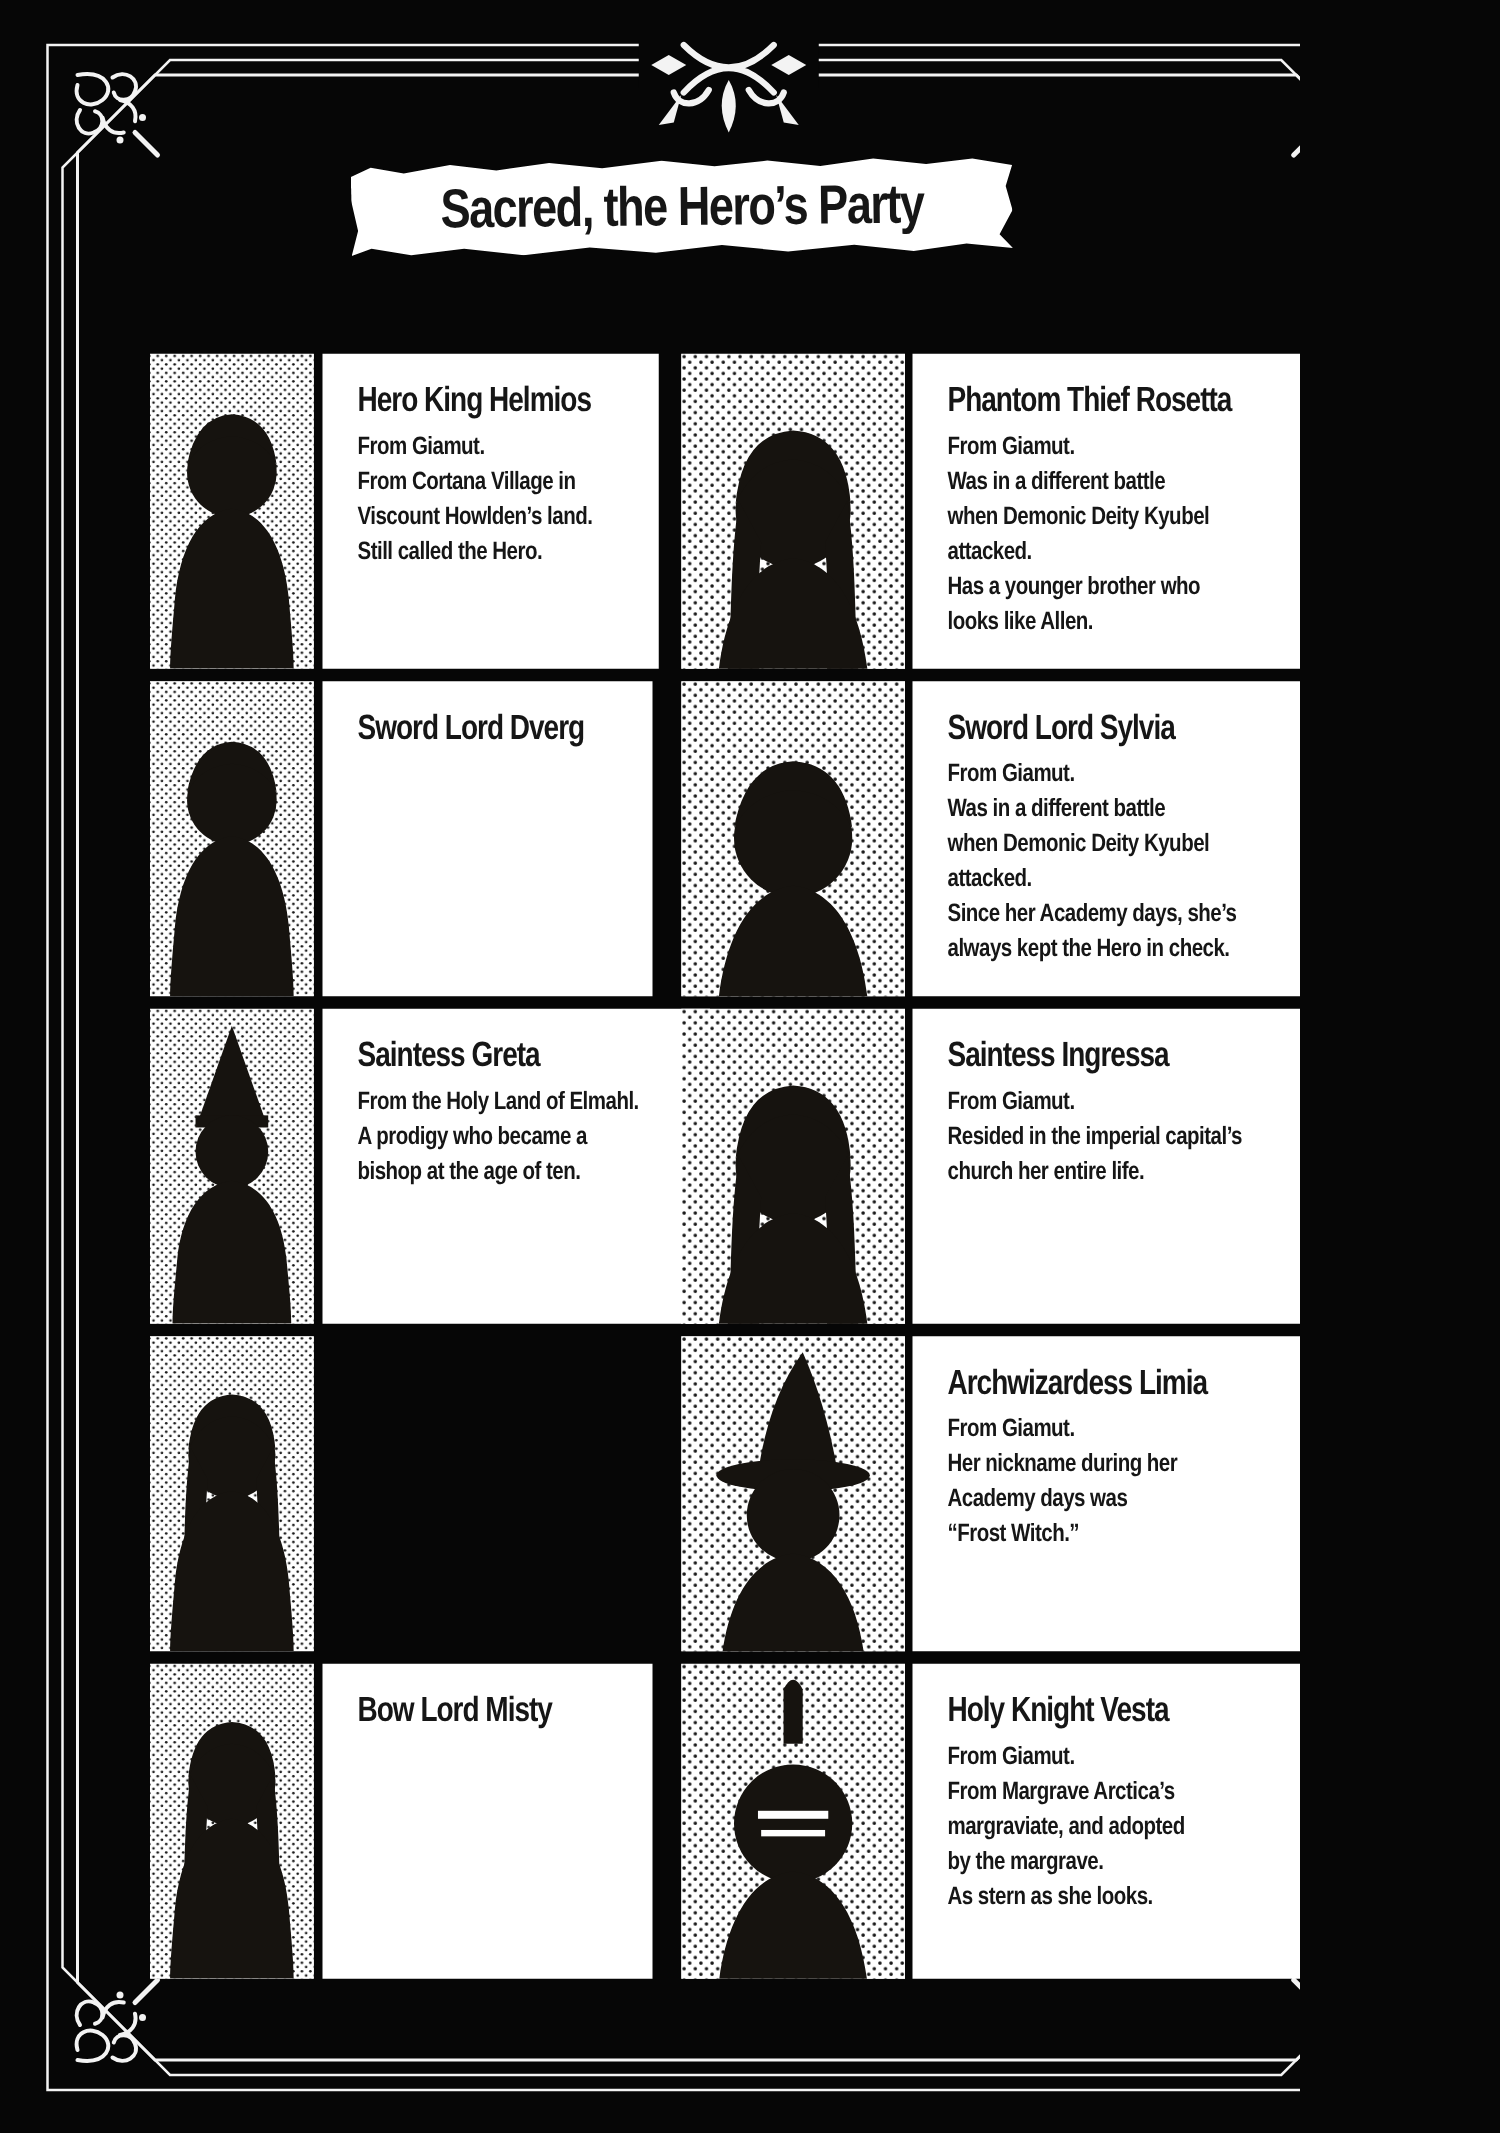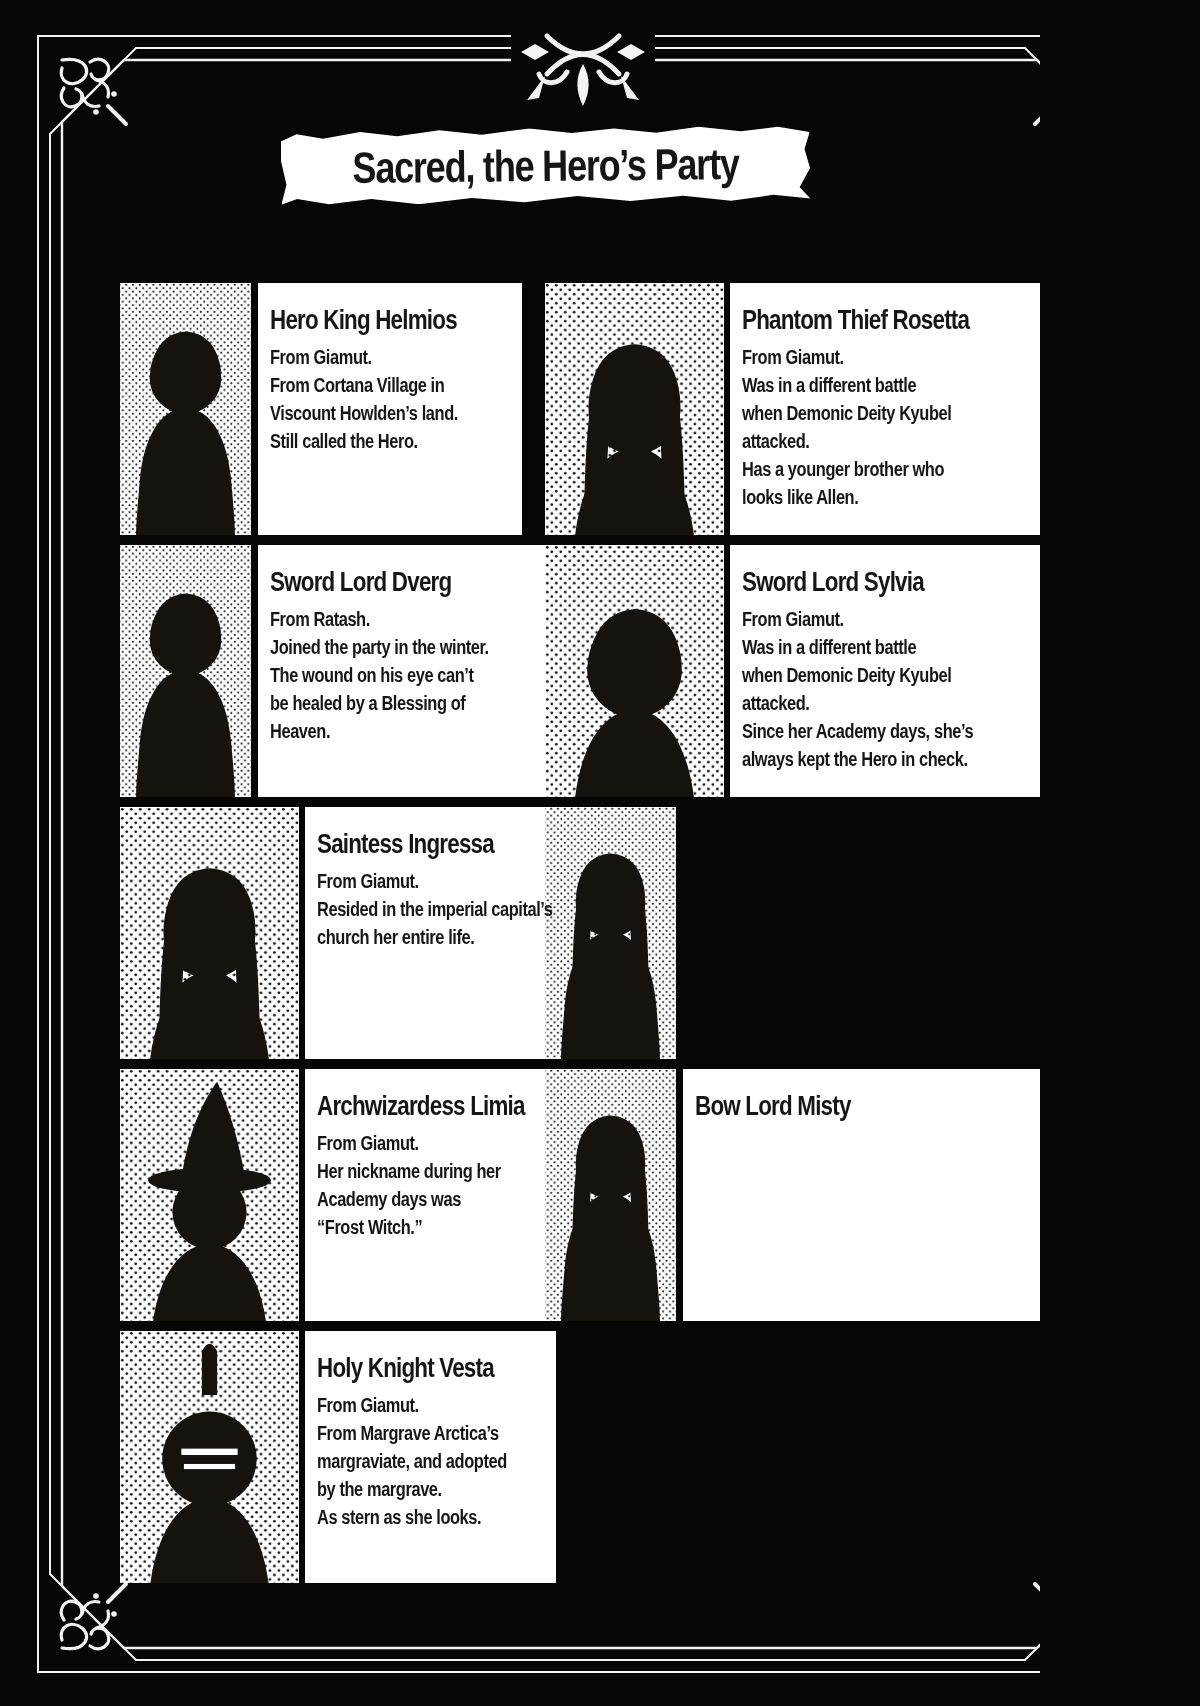--- a/index.html
+++ b/index.html
@@ -27,21 +27,21 @@
     position:absolute;left:120px;top:283px;width:930px;
     display:grid;grid-template-columns:402px 505px;column-gap:23px;
     grid-auto-rows:252px;row-gap:10px;
   }
   .entry{display:flex;}
   .portrait{flex:0 0 131px;margin-right:7px;background:#ffffff;height:252px;}
   .entry.col-r .portrait{flex:0 0 179px;margin-right:6px;}
   .portrait svg{display:block;width:100%;height:100%;}
   .card{
     flex:1;background:#ffffff;box-sizing:border-box;
-    padding:20px 8px 8px 12px;color:#161616;
+    padding:20px 8px 8px 28px;color:#161616;
   }
   .char-name{
     font-size:28px;font-weight:bold;letter-spacing:-1px;line-height:34px;
     transform:scaleX(0.8);transform-origin:0 50%;white-space:nowrap;margin:0 0 6px 0;
   }
   .line{
     font-size:20px;font-weight:bold;letter-spacing:-0.5px;line-height:28px;
     transform:scaleX(0.82);transform-origin:0 50%;white-space:nowrap;
   }
 </style>
@@ -197,27 +197,20 @@
   </div>
 
   <div class="entry col-l">
     <div class="portrait">
       <svg viewBox="0 0 140 260" preserveAspectRatio="xMidYMin slice">
         <use href="#bust-short"></use>
       </svg>
     </div>
     <div class="card">
       <div class="char-name">Sword Lord Dverg</div>
-      <div class="char-lines">
-            <div class="line">From Ratash.</div>
-            <div class="line">Joined the party in the winter.</div>
-            <div class="line">The wound on his eye can’t</div>
-            <div class="line">be healed by a Blessing of</div>
-            <div class="line">Heaven.</div>
-          </div>
     </div>
   </div>
 
   <div class="entry col-r">
     <div class="portrait">
       <svg viewBox="0 0 140 260" preserveAspectRatio="xMidYMin slice">
         <use href="#bust-short"></use>
       </svg>
     </div>
     <div class="card">
@@ -226,20 +219,35 @@
             <div class="line">From Giamut.</div>
             <div class="line">Was in a different battle</div>
             <div class="line">when Demonic Deity Kyubel</div>
             <div class="line">attacked.</div>
             <div class="line">Since her Academy days, she’s</div>
             <div class="line">always kept the Hero in check.</div>
           </div>
     </div>
   </div>
 
+  <div class="entry col-l">
+    <div class="portrait">
+      <svg viewBox="0 0 140 260" preserveAspectRatio="xMidYMin slice">
+        <use href="#bust-mitre"></use>
+      </svg>
+    </div>
+    <div class="card">
+      <div class="char-name">Saintess Greta</div>
+      <div class="char-lines">
+            <div class="line">From the Holy Land of Elmahl.</div>
+            <div class="line">A prodigy who became a</div>
+            <div class="line">bishop at the age of ten.</div>
+          </div>
+    </div>
+  </div>
 
   <div class="entry col-r">
     <div class="portrait">
       <svg viewBox="0 0 140 260" preserveAspectRatio="xMidYMin slice">
         <use href="#bust-long"></use>
       </svg>
     </div>
     <div class="card">
       <div class="char-name">Saintess Ingressa</div>
       <div class="char-lines">

